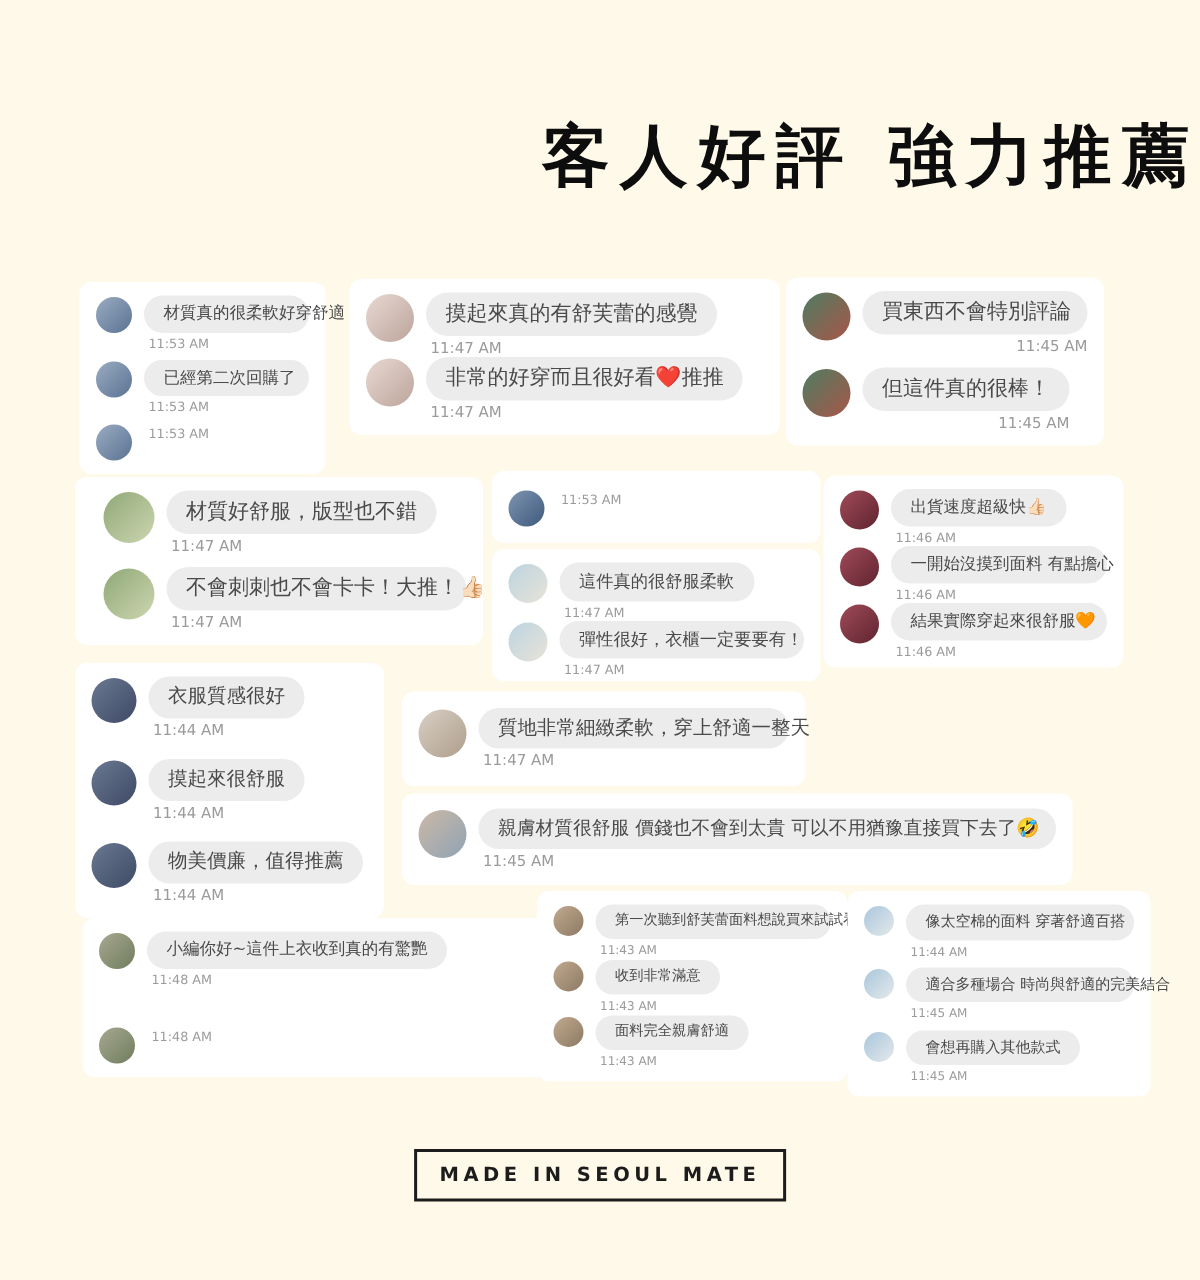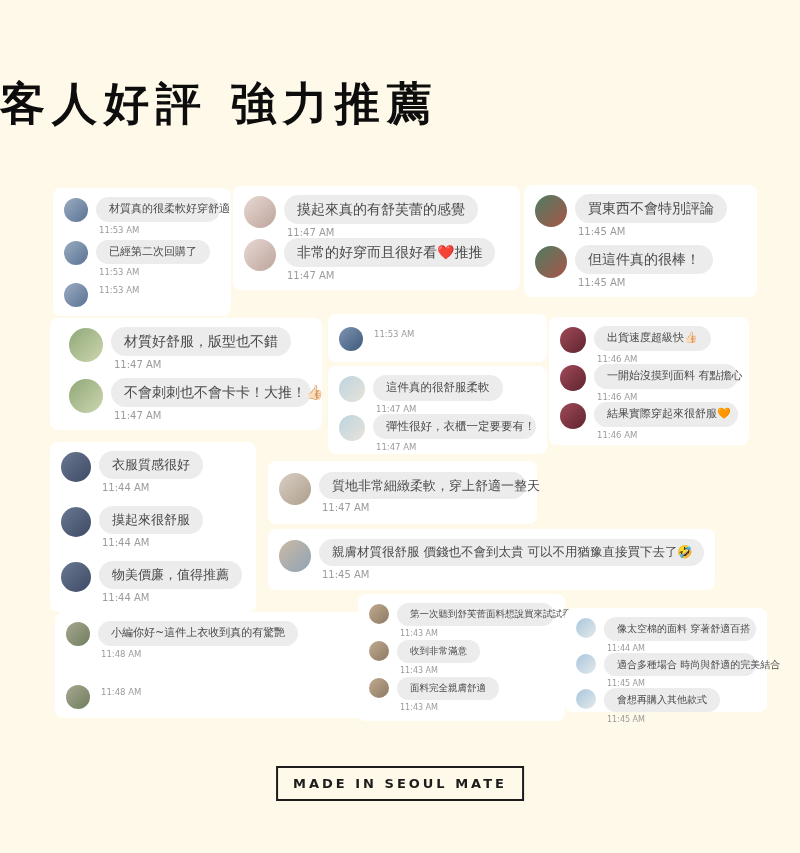--- a/index.html
+++ b/index.html
@@ -8,21 +8,21 @@
   *{margin:0;padding:0;box-sizing:border-box;}
   html,body{width:800px;height:853px;}
   body{
     position:relative;
     background:var(--bg);
     font-family:"DejaVu Sans","Liberation Sans",sans-serif;
     overflow:hidden;
   }
   #page-title{
     position:absolute; top:74px; left:0; width:100%;
-    text-align:left; font-size:45px; font-weight:800;
+    text-align:right; font-size:45px; font-weight:800;
     letter-spacing:7px; color:#0D0D0D;
   }
   .card{
     position:absolute; background:var(--card); border-radius:8px;
     padding:9px 11px; display:flex; flex-direction:column;
     justify-content:space-between;
     --fs:12px; --ts:9px; --av:28px;
   }
   .card.single{justify-content:center;}
   .msg{display:flex; align-items:flex-start;}
@@ -35,33 +35,33 @@
   .bubble{
     background:var(--bubble); border-radius:999px;
     padding:5px 13px; color:var(--txt);
     font-size:var(--fs); line-height:1.35;
     white-space:nowrap; width:max-content; max-width:100%;
   }
   .time{
     color:var(--time); font-size:var(--ts);
     margin:3px 0 0 3px;
   }
-  #card-a{left:53px;  top:188px; width:178px; height:128px; --fs:11px;   --ts:8.5px; --av:24px;}
+  #card-a{left:53px;  top:188px; width:164px; height:128px; --fs:11px;   --ts:8.5px; --av:24px;}
   #card-b{left:233px; top:186px; width:287px; height:104px; --fs:14px;   --ts:10px;  --av:32px;}
-  #card-c{left:524px; top:185px; width:233px; height:112px; --fs:14px;   --ts:10px;  --av:32px;}
+  #card-c{left:524px; top:185px; width:212px; height:112px;text-align:right; --fs:14px;   --ts:10px;  --av:32px;}
   #card-d{left:50px;  top:318px; width:272px; height:112px;padding-left:19px; --fs:14px;   --ts:10px;  --av:34px;}
   #card-e{left:328px; top:314px; width:219px; height:48px;  --fs:11.5px; --ts:8.5px; --av:24px;}
   #card-f{left:328px; top:366px; width:219px; height:88px;  --fs:11.5px; --ts:8.5px; --av:26px;}
   #card-g{left:549px; top:317px; width:200px; height:128px; --fs:11px;   --ts:8.5px; --av:26px;}
   #card-h{left:50px;  top:442px; width:206px; height:170px; --fs:13px;   --ts:10px;  --av:30px;}
   #card-i{left:268px; top:461px; width:269px; height:63px;  --fs:13px;   --ts:10px;  --av:32px;}
   #card-j{left:268px; top:529px; width:447px; height:61px;  --fs:12.5px; --ts:10px;  --av:32px;}
   #card-k{left:55px;  top:612px; width:313px; height:106px; --fs:11px;   --ts:8.5px; --av:24px;}
   #card-l{left:358px; top:594px; width:207px; height:127px; --fs:9.5px;  --ts:8px;   --av:20px;}
-  #card-m{left:565px; top:608px; width:202px; height:104px; --fs:10px;   --ts:8px;   --av:20px;}
+  #card-m{left:565px; top:594px; width:202px; height:137px; --fs:10px;   --ts:8px;   --av:20px;}
   #footer-box{
     position:absolute; top:766px; left:50%; transform:translateX(-50%);
     border:2px solid #1C1C1C; padding:8px 15px;
     font-size:13px; font-weight:bold; letter-spacing:3px;
     color:#1C1C1C; white-space:nowrap;
   }
 </style>
 </head>
 <body>
 

